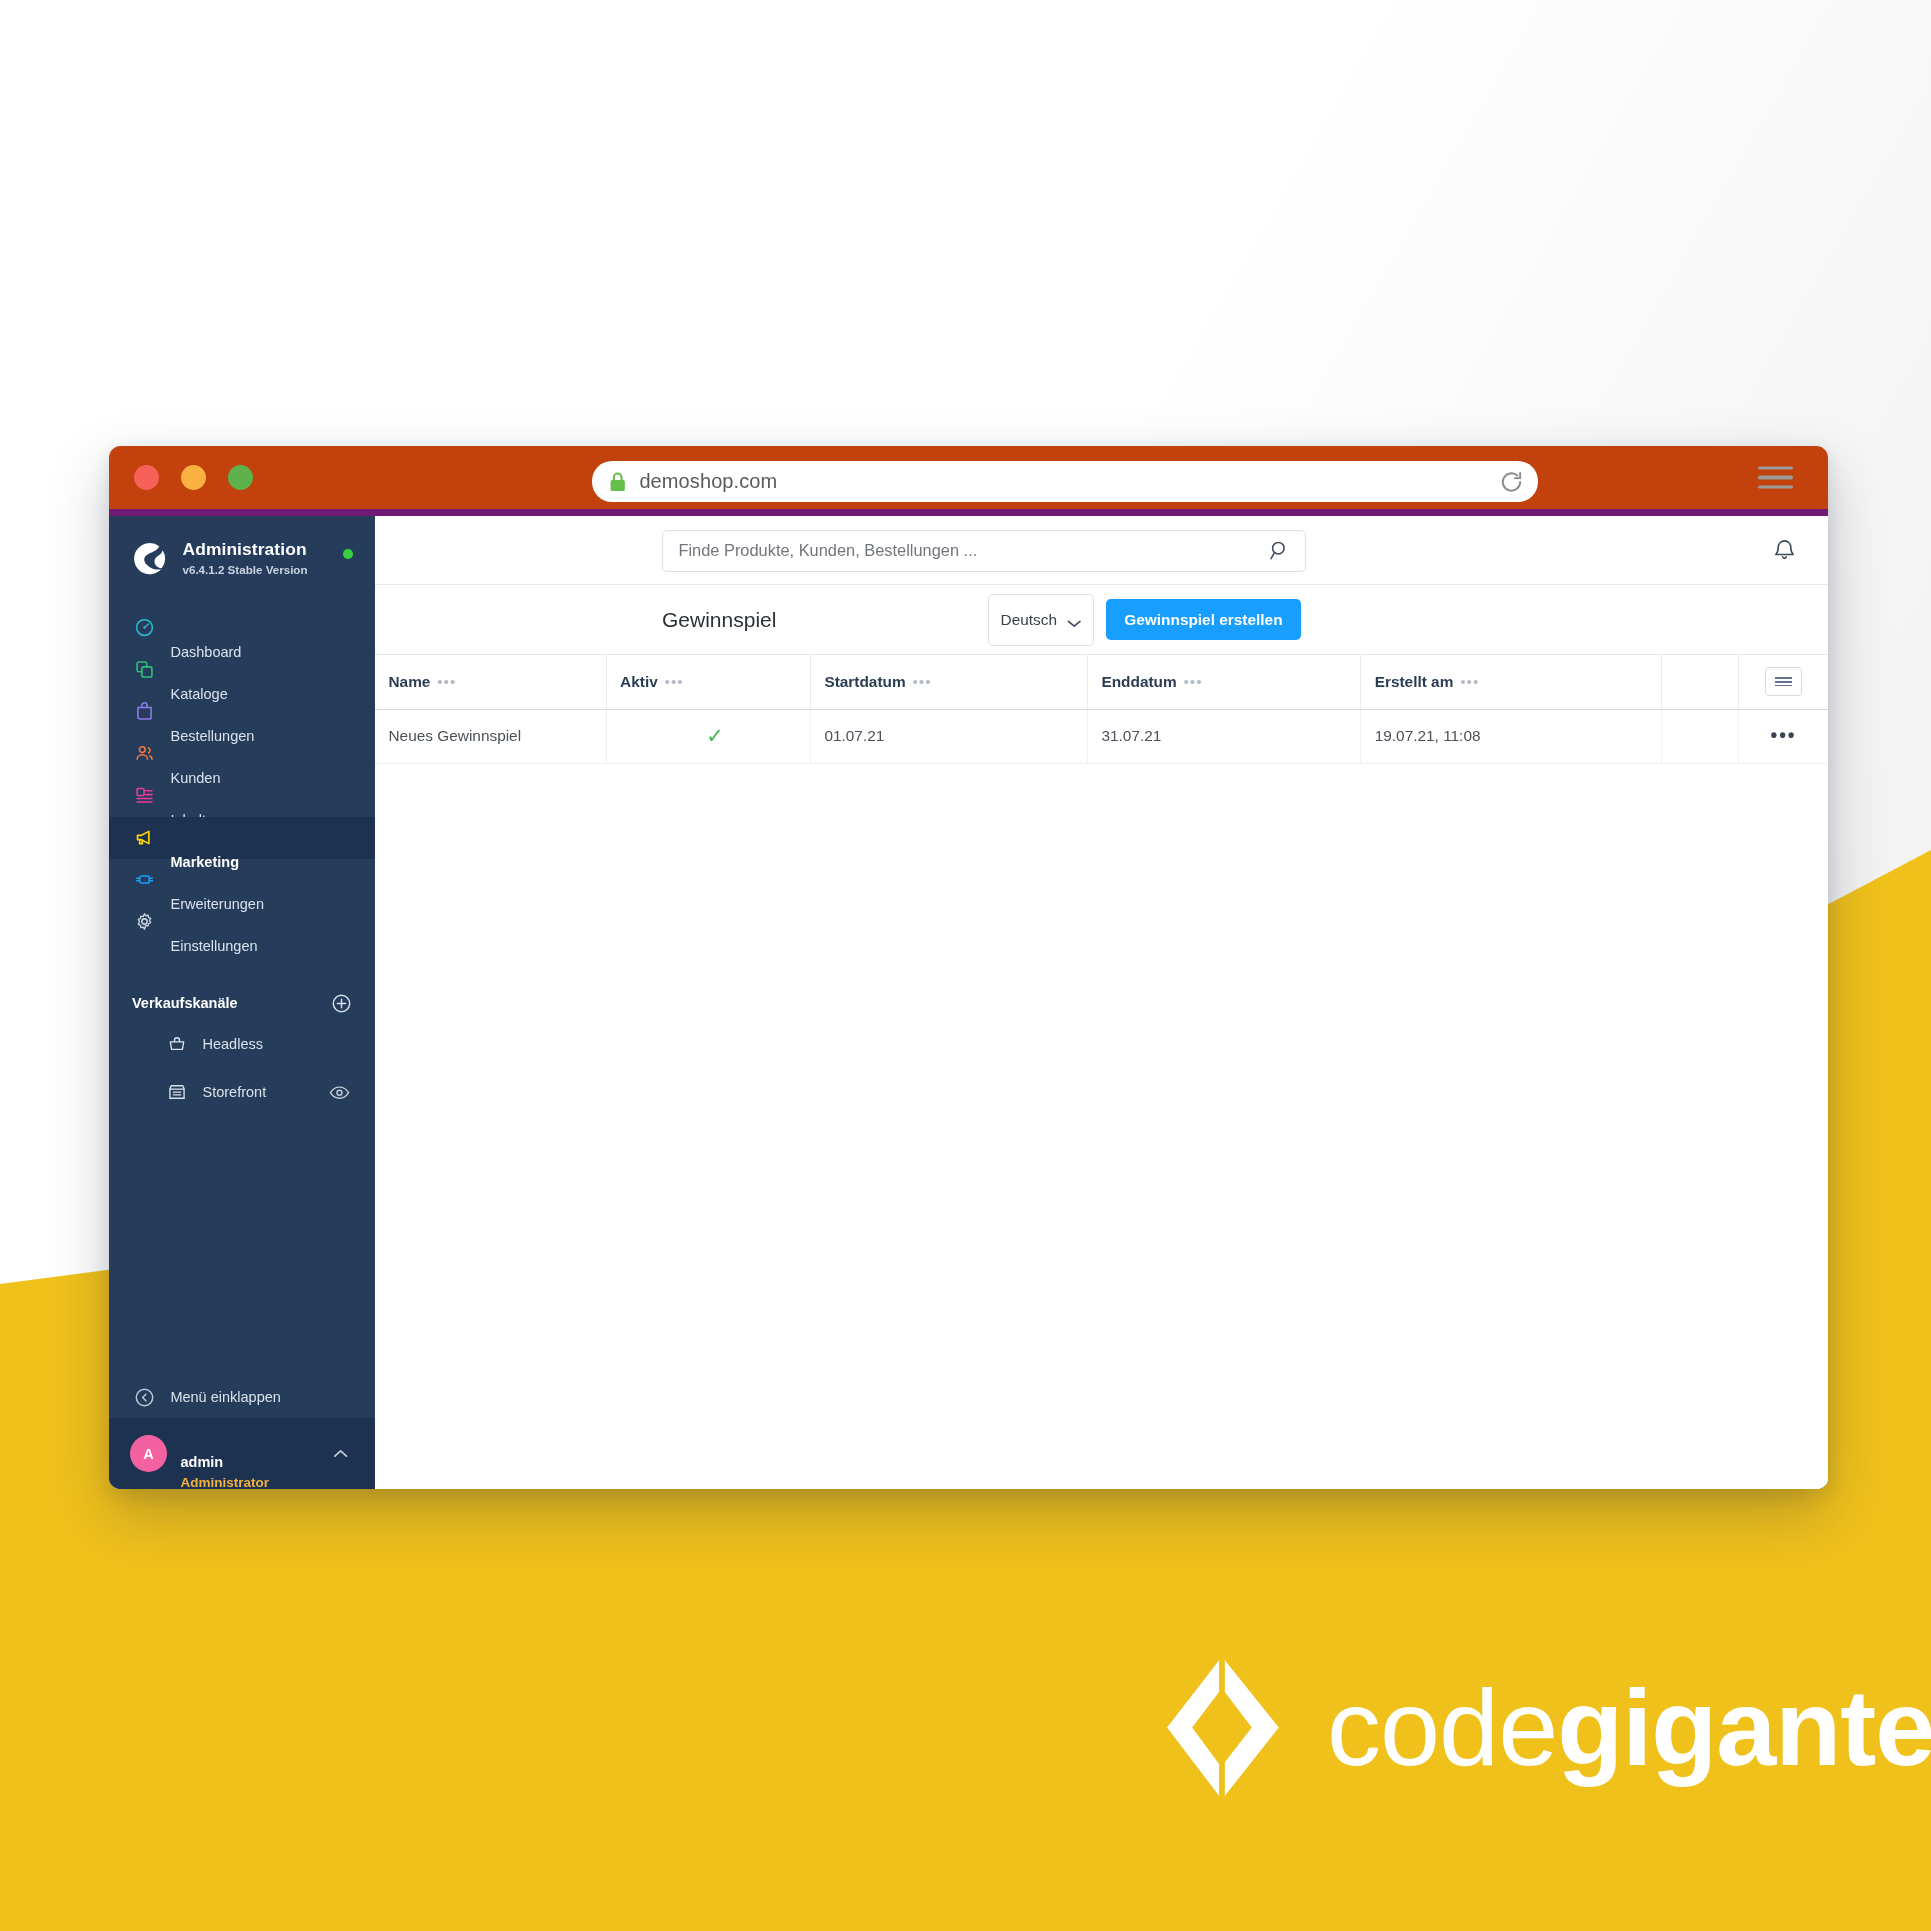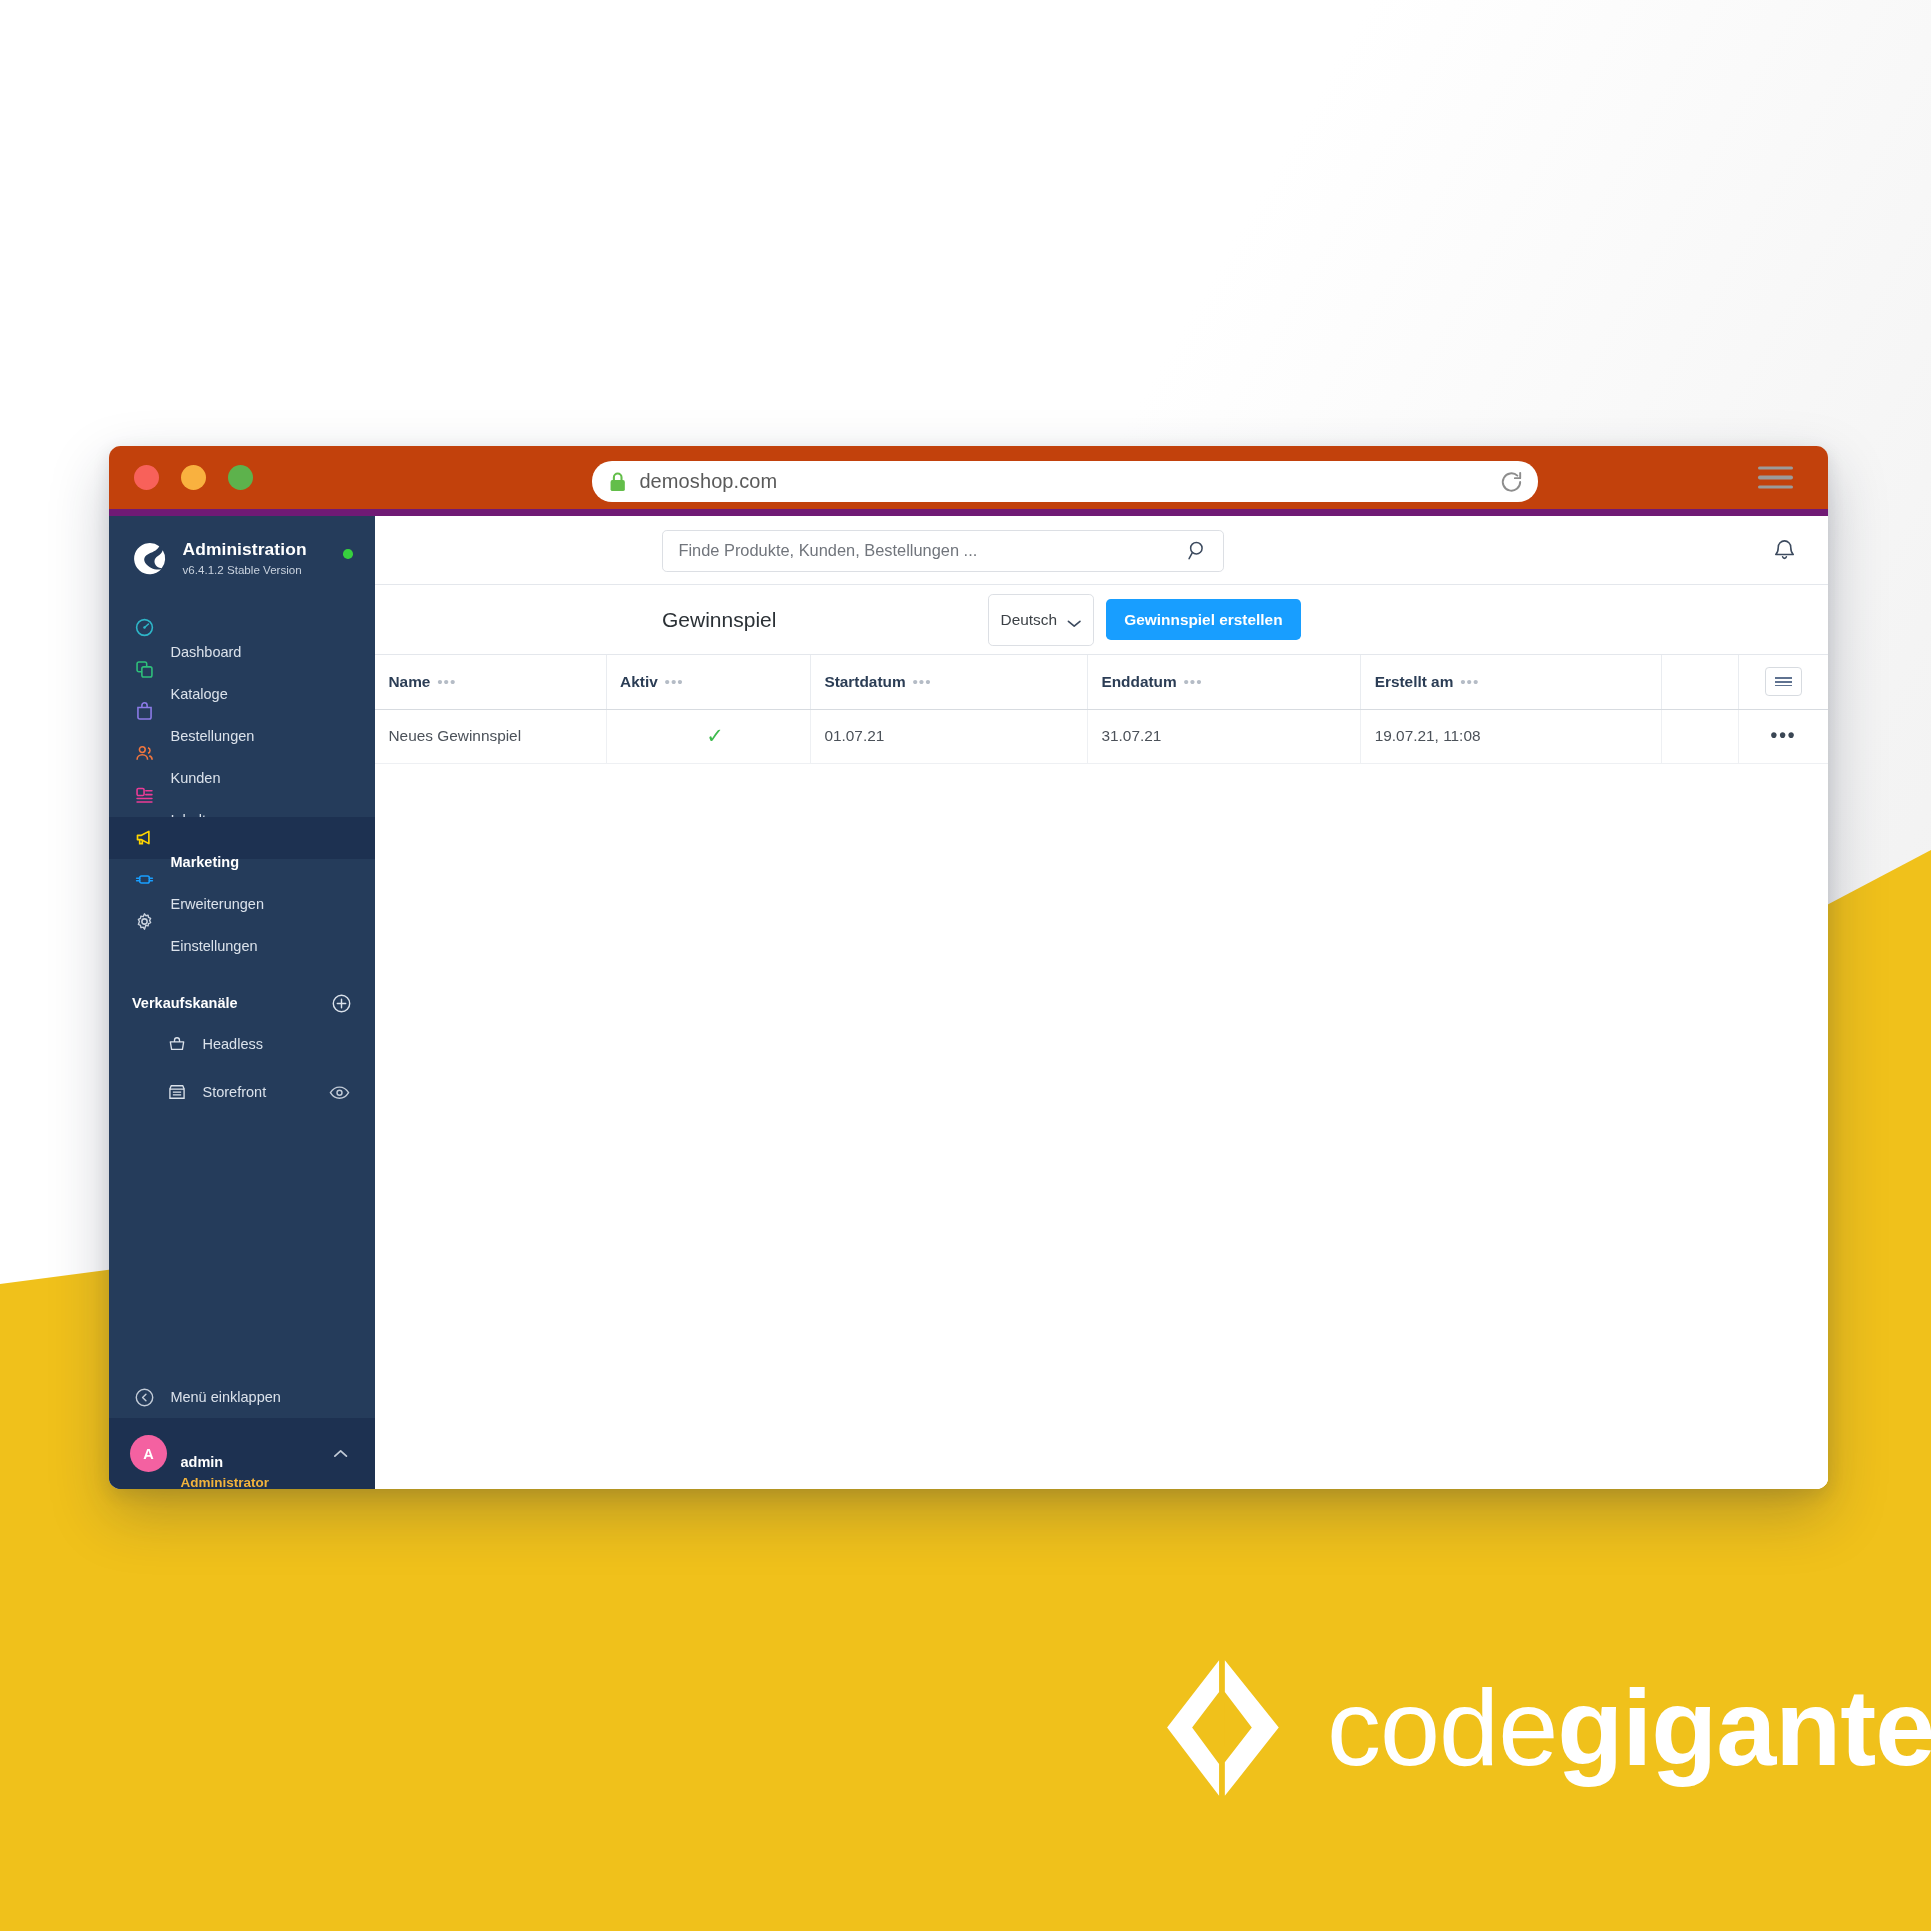--- a/index.html
+++ b/index.html
@@ -53,21 +53,21 @@
 
   
   #sidebar {
     width:266px; background:#253C5B; flex:none;
     display:flex; flex-direction:column; position:relative;
   }
   #sidebar-header { display:flex; align-items:center; padding:23px 0 21px 21px; position:relative; }
   #logo { width:39px; height:39px; flex:none; margin-right:13.5px; }
   .brandtxt { line-height:1.15; }
   .brandtxt .t1 { color:#fff; font-size:17.4px; font-weight:bold; letter-spacing:0.1px; }
-  .brandtxt .t2 { color:#c9d2de; font-size:11.6px; font-weight:normal; margin-top:13px; }
+  .brandtxt .t2 { color:#c9d2de; font-size:11.6px; font-weight:bold; margin-top:13px; }
   #status-dot { position:absolute; right:22px; top:33px; width:9.7px; height:9.7px; border-radius:50%; background:#37D03E; }
 
   .nav { margin-top:7.7px; }
   .nav-item {
     display:flex; align-items:center; height:42px; padding-left:23px; cursor:pointer; position:relative;
   }
   .nav-item .ic { width:25px; height:25px; margin-right:13.5px; flex:none; display:flex; align-items:center; justify-content:center; }
   .nav-item .lbl { color:#dbe2eb; font-size:14.5px;margin-top:48px; }
   .nav-item.active { background:#1D3151; }
   .nav-item.active .lbl { color:#ffffff; font-weight:bold; }
@@ -91,21 +91,21 @@
     display:flex; align-items:center; justify-content:center; font-size:14.5px; font-weight:bold; flex:none; margin-right:13.5px; }
   #userinfo { line-height:1.25;margin-top:36px; }
   #userinfo .nm { color:#fff; font-size:14.5px; font-weight:bold; }
   #userinfo .rl { color:#F2B33C; font-size:13.5px; font-weight:bold; }
   #userchev { position:absolute; right:25px; width:19.3px; height:13.5px; }
 
   
   #main { flex:1; display:flex; flex-direction:column; background:#fff; min-width:0; }
   #topbar { height:69px; border-bottom:1px solid #e4e7ec; display:flex; align-items:center; position:relative; }
   #searchbox {
-    position:absolute; left:287px; top:13.5px; width:562px; height:42px;
+    position:absolute; left:287px; top:13.5px; width:644px; height:42px;
     border:1px solid #dcdfe4; border-radius:4.8px; background:#fff;
     display:flex; align-items:center; padding:0 15.4px;
   }
   #searchbox .ph { font-size:16.4px; color:#71757c; }
   #searchbox .mag { position:absolute; right:15.4px; width:21px; height:21px; }
   #bell { position:absolute; right:31px; width:25px; height:27px; }
 
   #pagehead { height:70px; border-bottom:1px solid #e4e7ec; display:flex; align-items:center; position:relative; }
   #pagetitle { position:absolute; left:287px; font-size:21px; color:#2b3136; }
   #langsel {

